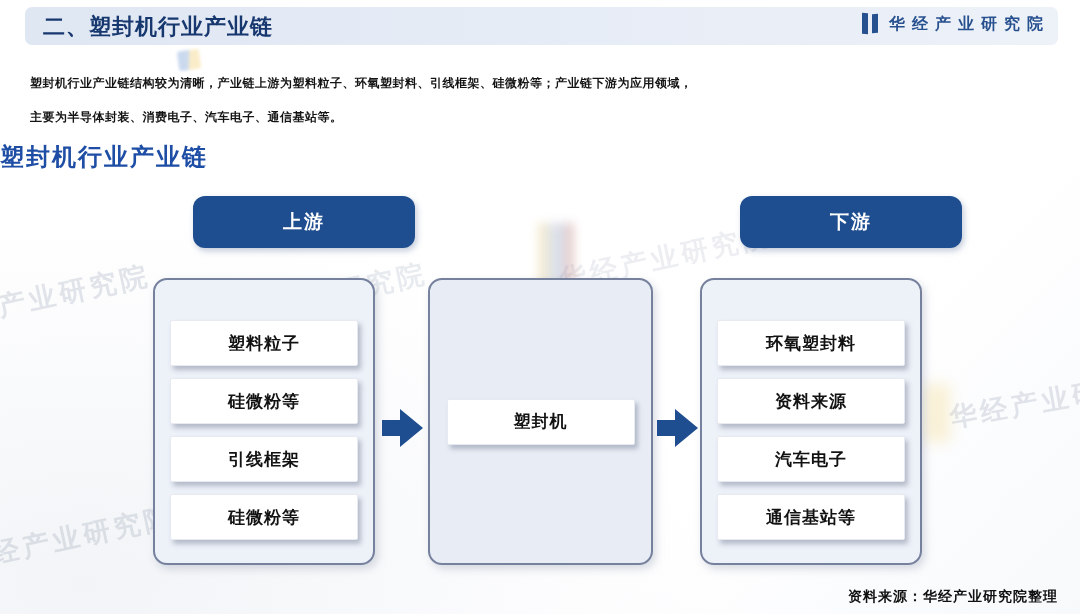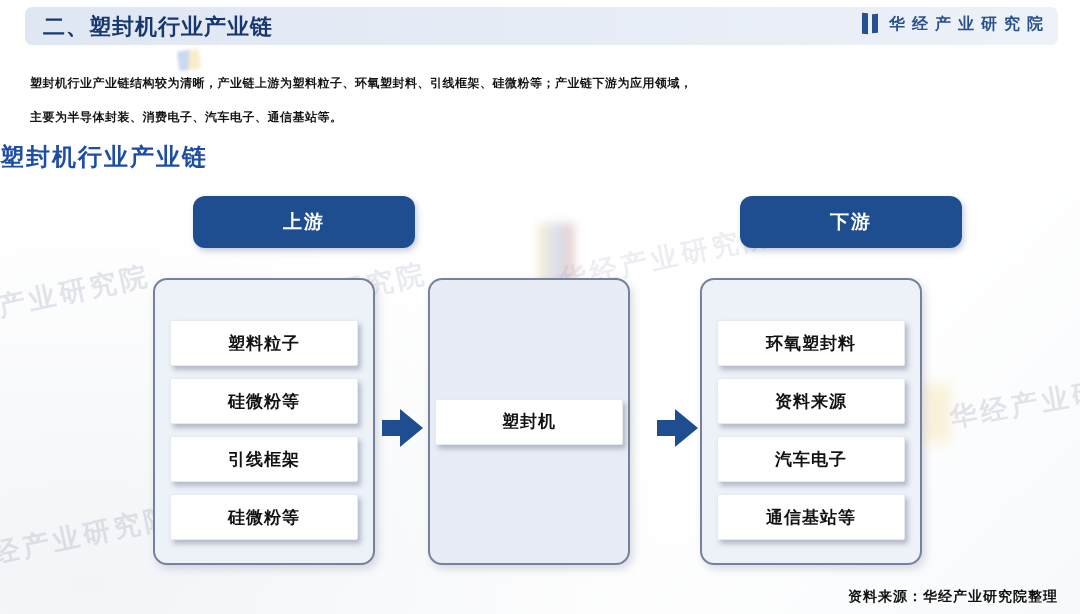--- a/index.html
+++ b/index.html
@@ -60,21 +60,21 @@
     position:absolute;top:196px;height:52px;width:222px;border-radius:12px;
     background:var(--accent_blue,#1e4e8f);color:#fff;display:flex;align-items:center;justify-content:center;
     font-size:19px;font-weight:bold;letter-spacing:2px;box-shadow:2px 3px 6px rgba(40,70,120,.28);margin-left:40px;
   }
   .pill.c0{left:153px}.pill.c1{left:428px;width:225px}.pill.c2{left:700px}
 
   .panel{
     position:absolute;top:278px;height:287px;width:222px;border:2px solid var(--panel_border,#76819d);
     border-radius:14px;background:#edf1f8;box-shadow:3px 4px 8px rgba(120,130,155,.28);box-sizing:border-box;
   }
-  .panel.c0{left:153px}.panel.c1{left:428px;width:202px;background:#e8edf5;}.panel.c2{left:700px}
+  .panel.c0{left:153px}.panel.c1{left:428px;width:225px;background:#e8edf5;}.panel.c2{left:700px}
   .panel-items{
     position:absolute;left:0;right:0;top:0;bottom:0;display:flex;flex-direction:column;
     align-items:center;padding-top:40px;gap:12px;
   }
   .panel.c1 .panel-items{justify-content:center;padding-top:0;}
   .item-box{
     width:188px;height:46px;background:#ffffff;display:flex;align-items:center;justify-content:center;
     font-size:17px;font-weight:700;color:#121212;letter-spacing:1px;border:1px solid #e7eaf0;
     border-radius:2px;box-shadow:3px 4px 5px rgba(110,120,145,.45);box-sizing:border-box;flex:0 0 auto;
   }

